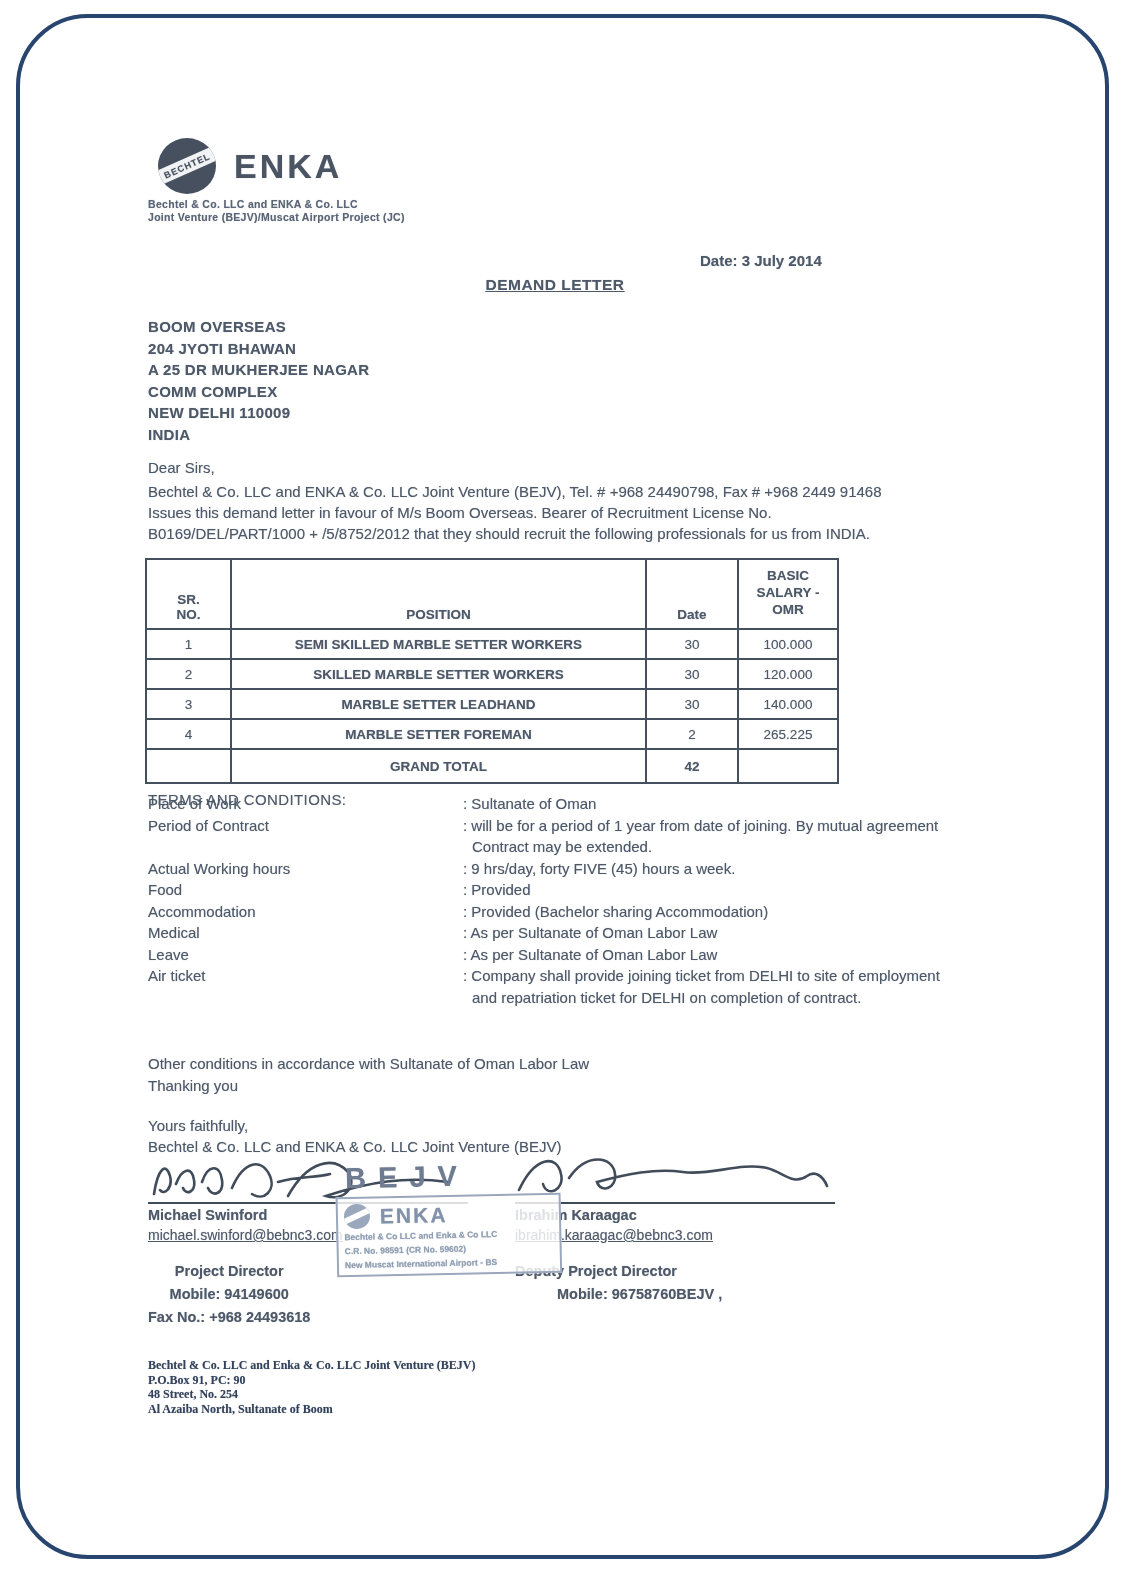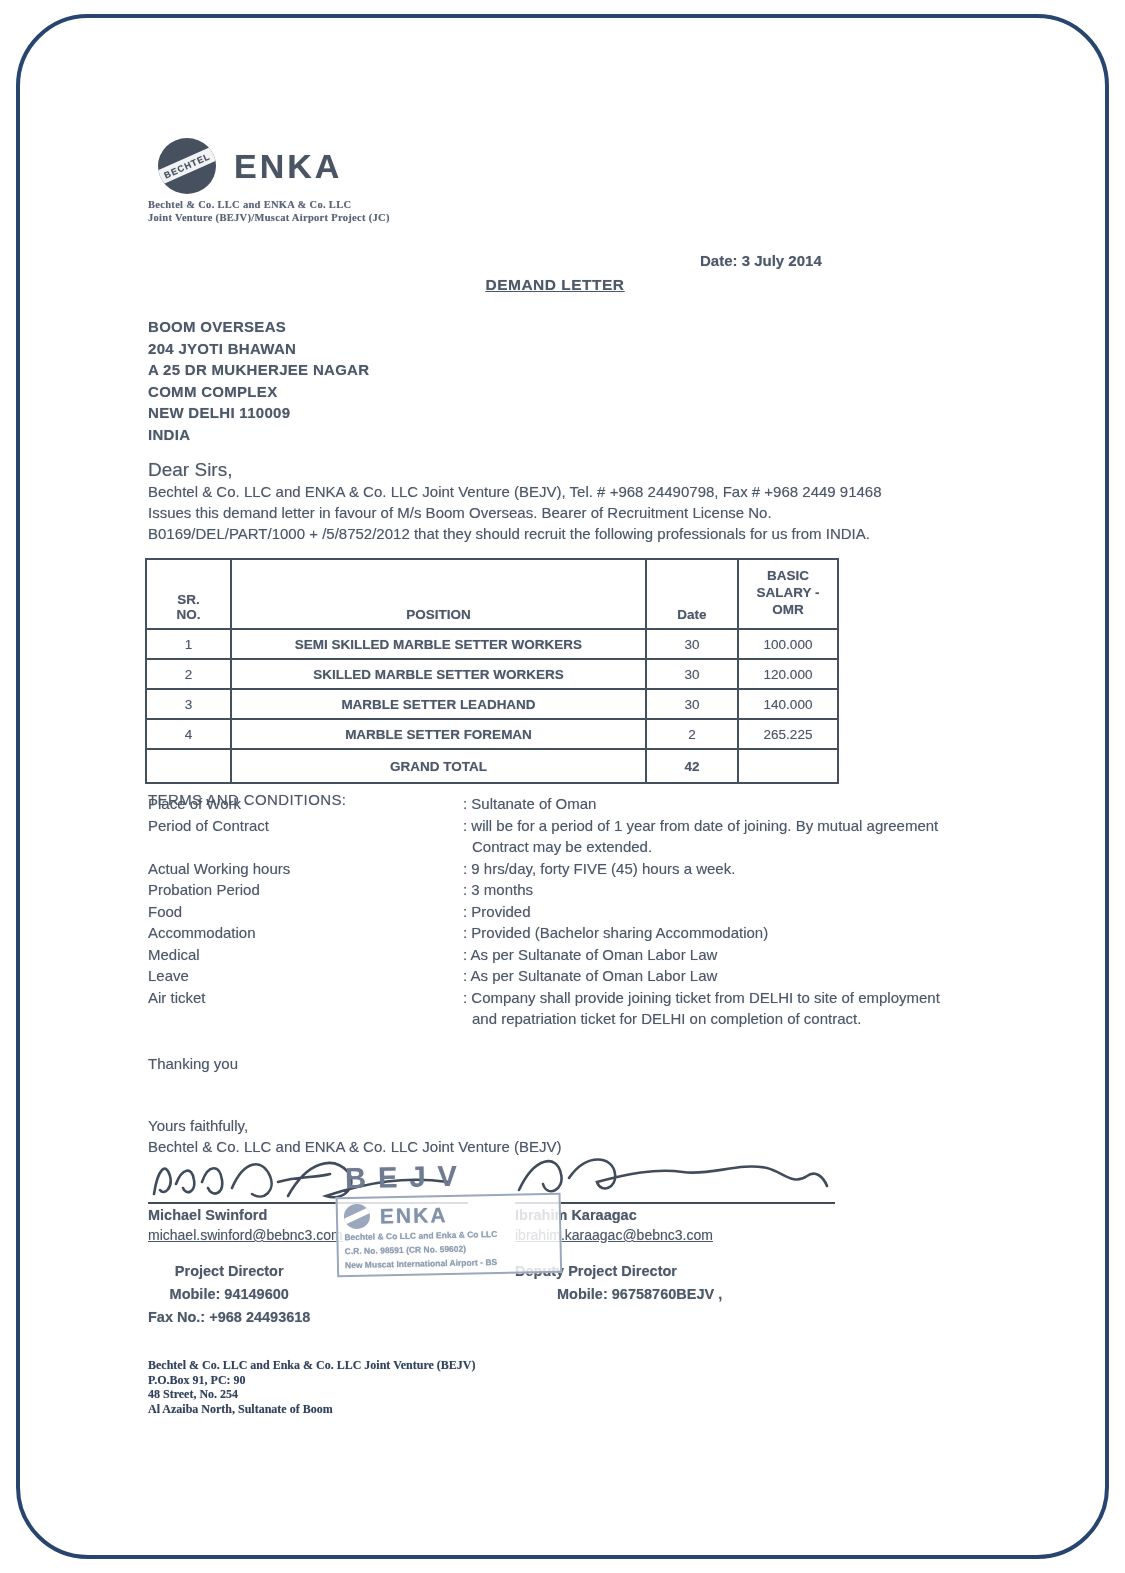--- a/index.html
+++ b/index.html
@@ -19,27 +19,27 @@
   .badge {
     width:58px; height:56px; border-radius:50%; background:#46505e;
     position:relative; overflow:hidden; flex:0 0 auto;
   }
   .badge .band {
     position:absolute; left:-12px; right:-12px; top:20px; height:15px;
     background:#f2f3f4; transform:rotate(-24deg); display:flex; align-items:center; justify-content:center;
   }
   .badge .band span { font-size:9px; font-weight:bold; color:#46505e; letter-spacing:1px; }
   .brand { font-size:34px; font-weight:bold; color:#4a5463; letter-spacing:3px; }
-  .company-lines { left:148px; top:198px; font-size:10.5px; line-height:13px; color:#5a6577; font-weight:bold; letter-spacing:0.3px;font-family:Liberation Serif, serif; }
+  .company-lines { left:148px; top:198px; font-size:10.5px; line-height:13px; color:#5a6577; font-weight:bold; letter-spacing:0.3px; }
 
   .date-line { left:700px; top:252px; font-size:15px; font-weight:bold; }
   .doc-title { left:420px; top:276px; width:270px; text-align:center; font-size:15.5px; font-weight:bold; letter-spacing:0.5px; text-decoration:underline; }
 
   .recipient { left:148px; top:316px; font-size:15px; line-height:21.5px; font-weight:bold; letter-spacing:0.3px; }
-  .salutation { left:148px; top:459px; font-size:19px; }
+  .salutation { left:148px; top:459px; font-size:15px; }
   .body-par { left:148px; top:481px; width:825px; font-size:15px; line-height:21px; }
 
   
   table.demand { position:absolute; left:145px; top:558px; border-collapse:collapse; }
   table.demand td, table.demand th {
     border:2px solid #45505e; font-size:13.5px; color:#4d5868;
     padding:2px 17px; text-align:center; vertical-align:middle;
   }
   table.demand th { font-weight:bold; }
   .col-sr { width:85px; }
@@ -184,24 +184,20 @@
     </div>
     <div class="term-row">
       <div class="term-label">Period of Contract</div>
       <div class="term-value">: will be for a period of 1 year from date of joining. By mutual agreement Contract may be extended.</div>
     </div>
     <div class="term-row">
       <div class="term-label">Actual Working hours</div>
       <div class="term-value">: 9 hrs/day, forty FIVE (45) hours a week.</div>
     </div>
     <div class="term-row">
-      <div class="term-label">Probation Period</div>
-      <div class="term-value">: 3 months</div>
-    </div>
-    <div class="term-row">
       <div class="term-label">Food</div>
       <div class="term-value">: Provided</div>
     </div>
     <div class="term-row">
       <div class="term-label">Accommodation</div>
       <div class="term-value">: Provided (Bachelor sharing Accommodation)</div>
     </div>
     <div class="term-row">
       <div class="term-label">Medical</div>
       <div class="term-value">: As per Sultanate of Oman Labor Law</div>
@@ -210,20 +206,21 @@
       <div class="term-label">Leave</div>
       <div class="term-value">: As per Sultanate of Oman Labor Law</div>
     </div>
     <div class="term-row">
       <div class="term-label">Air ticket</div>
       <div class="term-value">:  Company shall provide joining ticket from DELHI to site of employment and repatriation ticket for DELHI on completion of contract.</div>
     </div>
   </div>
 
   <div class="abs closing-1">
+    <div>Other conditions in accordance with Sultanate of Oman Labor Law</div>
     <div>Thanking you</div>
   </div>
 
   <div class="abs closing-2">
     <div>Yours faithfully,</div>
     <div>Bechtel &amp; Co. LLC and ENKA &amp; Co. LLC Joint Venture (BEJV)</div>
   </div>
 
   <div class="abs sig-left">
     <svg class="sig-draw" width="320" height="48" viewBox="0 0 320 48">

